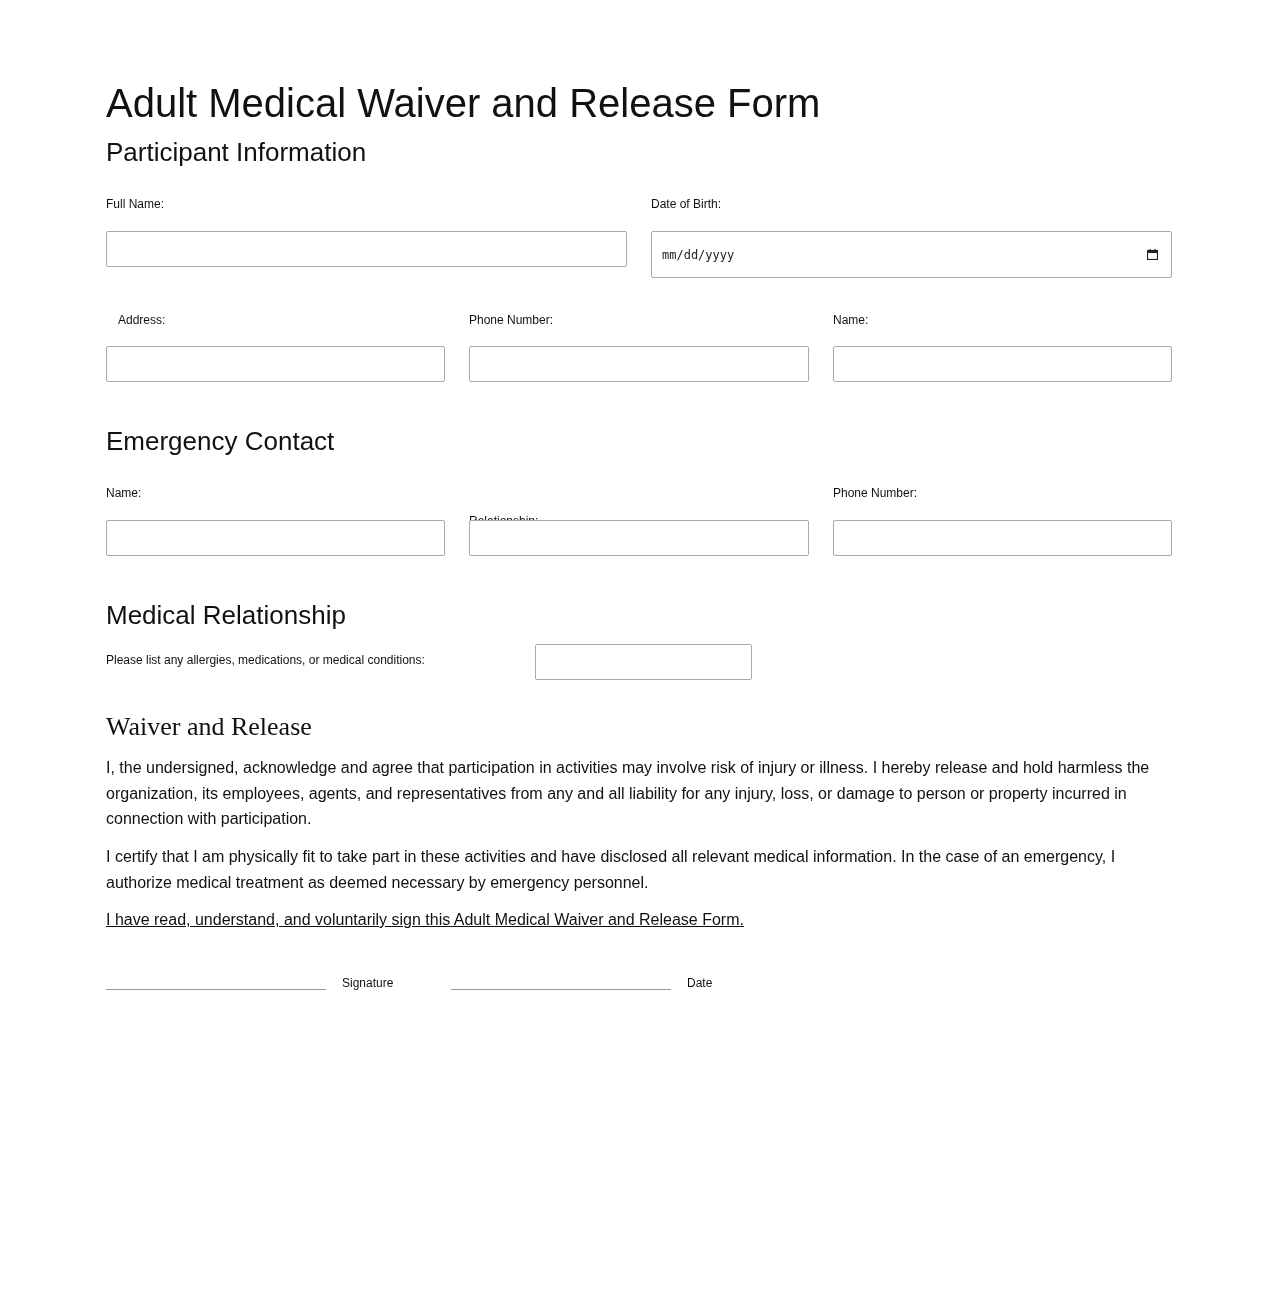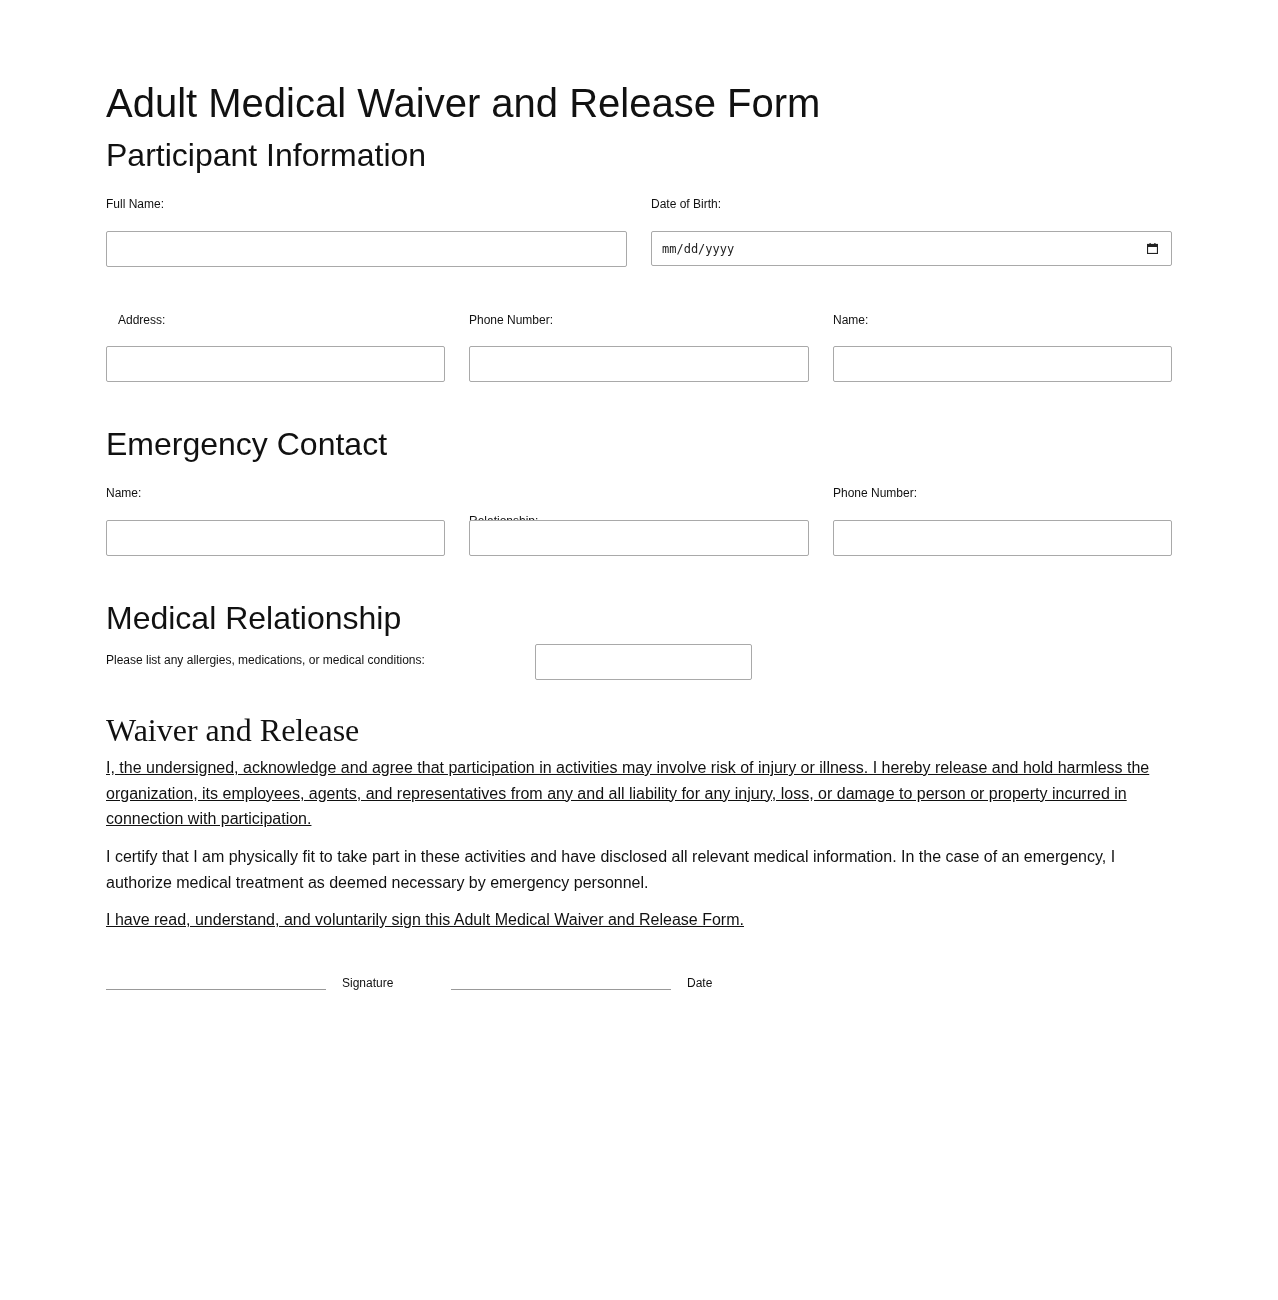--- a/index.html
+++ b/index.html
@@ -21,21 +21,21 @@
     left: 0;
     margin: 0;
     font-size: 40px;
     font-weight: normal;
     white-space: nowrap;
   }
   h2 {
     position: absolute;
     left: 0;
     margin: 0;
-    font-size: 32px;
+    font-size: 26px;
     font-weight: normal;
     white-space: nowrap;
   }
   .label {
     position: absolute;
     font-size: 12px;
     white-space: nowrap;
   }
   .input {
     position: absolute;
@@ -47,21 +47,21 @@
     padding: 0 10px;
     font-family: "Liberation Sans", sans-serif;
     font-size: 16px;
     margin: 0;
     outline: none;
   }
   .date-input {
     display: flex;
     align-items: center;
     justify-content: space-between;
-    height: 35px;
+    height: 47px;
   }
   .date-text {
     font-family: "DejaVu Sans Mono", monospace;
     font-size: 12px;
     color: #222;
   }
   .cal-icon {
     width: 11px;
     height: 11px;
     margin-right: 3px;
@@ -125,21 +125,21 @@
   <span class="label" style="left:727px; top:486px;">Phone Number:</span>
   <input class="input" type="text" style="left: 727px; top: 520px; width: 339px;" value="">
 
   <h2 style="top:600px;">Medical Relationship</h2>
 
   <span class="label" style="left:0; top:653px;">Please list any allergies, medications, or medical conditions:</span>
   <input class="input" type="text" style="left: 429px; top: 644px; width: 217px;" value="">
 
   <h2 style="top:712px;font-family:Liberation Serif, serif;">Waiver and Release</h2>
 
-  <p class="para" style="top:755px;text-decoration:underline;">I, the undersigned, acknowledge and agree that participation in activities may involve risk of injury or illness. I hereby release and hold harmless the organization, its employees, agents, and representatives from any and all liability for any injury, loss, or damage to person or property incurred in connection with participation.</p>
+  <p class="para" style="top:755px;">I, the undersigned, acknowledge and agree that participation in activities may involve risk of injury or illness. I hereby release and hold harmless the organization, its employees, agents, and representatives from any and all liability for any injury, loss, or damage to person or property incurred in connection with participation.</p>
   <p class="para" style="top:844px;">I certify that I am physically fit to take part in these activities and have disclosed all relevant medical information. In the case of an emergency, I authorize medical treatment as deemed necessary by emergency personnel.</p>
   <p class="para" style="top:907px;text-decoration:underline;">I have read, understand, and voluntarily sign this Adult Medical Waiver and Release Form.</p>
 
   <div class="sig-line" style="left:0; top:989px;"></div>
   <span class="label" style="left:236px; top:976px;">Signature</span>
   <div class="sig-line" style="left:345px; top:989px;"></div>
   <span class="label" style="left:581px; top:976px;">Date</span>
 
 </div>
 

